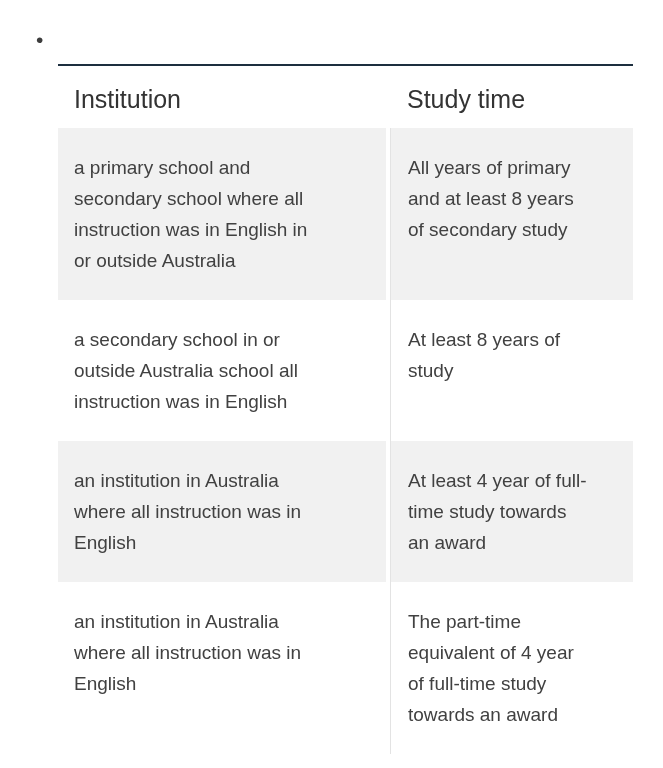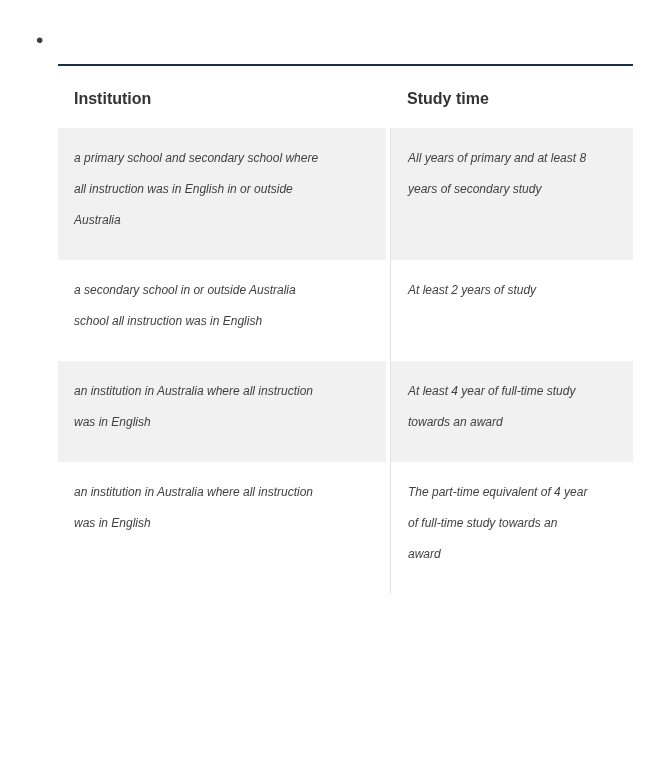--- a/index.html
+++ b/index.html
@@ -36,29 +36,28 @@
     margin:36px 0 0 58px;
     width:575px;
     border-collapse:separate;border-spacing:0;
     table-layout:fixed;
     border-top:2px solid var(--table-top-border);
   }
   .edu-table th,.edu-table td{vertical-align:top;text-align:left;}
   .col-institution{width:332px;}
   .col-study{width:243px;}
   .edu-table thead th{
-    font-size:16px;font-weight:bold;color:var(--header-text);
+    font-size:25px;font-weight:normal;color:var(--header-text);
     line-height:24px;
     padding:21px 0 17px 16px;
   }
   .edu-table thead th.col-study{padding-left:17px;}
   .edu-table tbody td{
-    font-size:12px;line-height:31px;color:var(--body-text);
-    padding:15px 0 24px 16px;
-    font-style:italic;
+    font-size:19px;line-height:31px;color:var(--body-text);
+    padding:24px 0 24px 16px;
   }
   .edu-table tbody td.col-study{padding-left:17px;}
   .edu-table tbody td.col-institution{border-right:4px solid var(--divider-gap);}
   .edu-table tbody td.col-study{border-left:1px solid var(--column-divider);}
   .edu-table tbody tr:nth-child(odd) td{background:var(--row-stripe);}
   .cell-text-inst{width:245px;}
   .cell-text-study{width:180px;}
 </style>
 </head>
 <body>
@@ -85,21 +84,21 @@
         </td>
         <td class="col-study">
           <div class="cell-text-study">All years of primary and at least 8 years of secondary study</div>
         </td>
       </tr>
       <tr>
         <td class="col-institution">
           <div class="cell-text-inst">a secondary school in or outside Australia school all instruction was in English</div>
         </td>
         <td class="col-study">
-          <div class="cell-text-study">At least 2 years of study</div>
+          <div class="cell-text-study">At least 8 years of study</div>
         </td>
       </tr>
       <tr>
         <td class="col-institution">
           <div class="cell-text-inst">an institution in Australia where all instruction was in English</div>
         </td>
         <td class="col-study">
           <div class="cell-text-study">At least 4 year of full-time study towards an award</div>
         </td>
       </tr>

